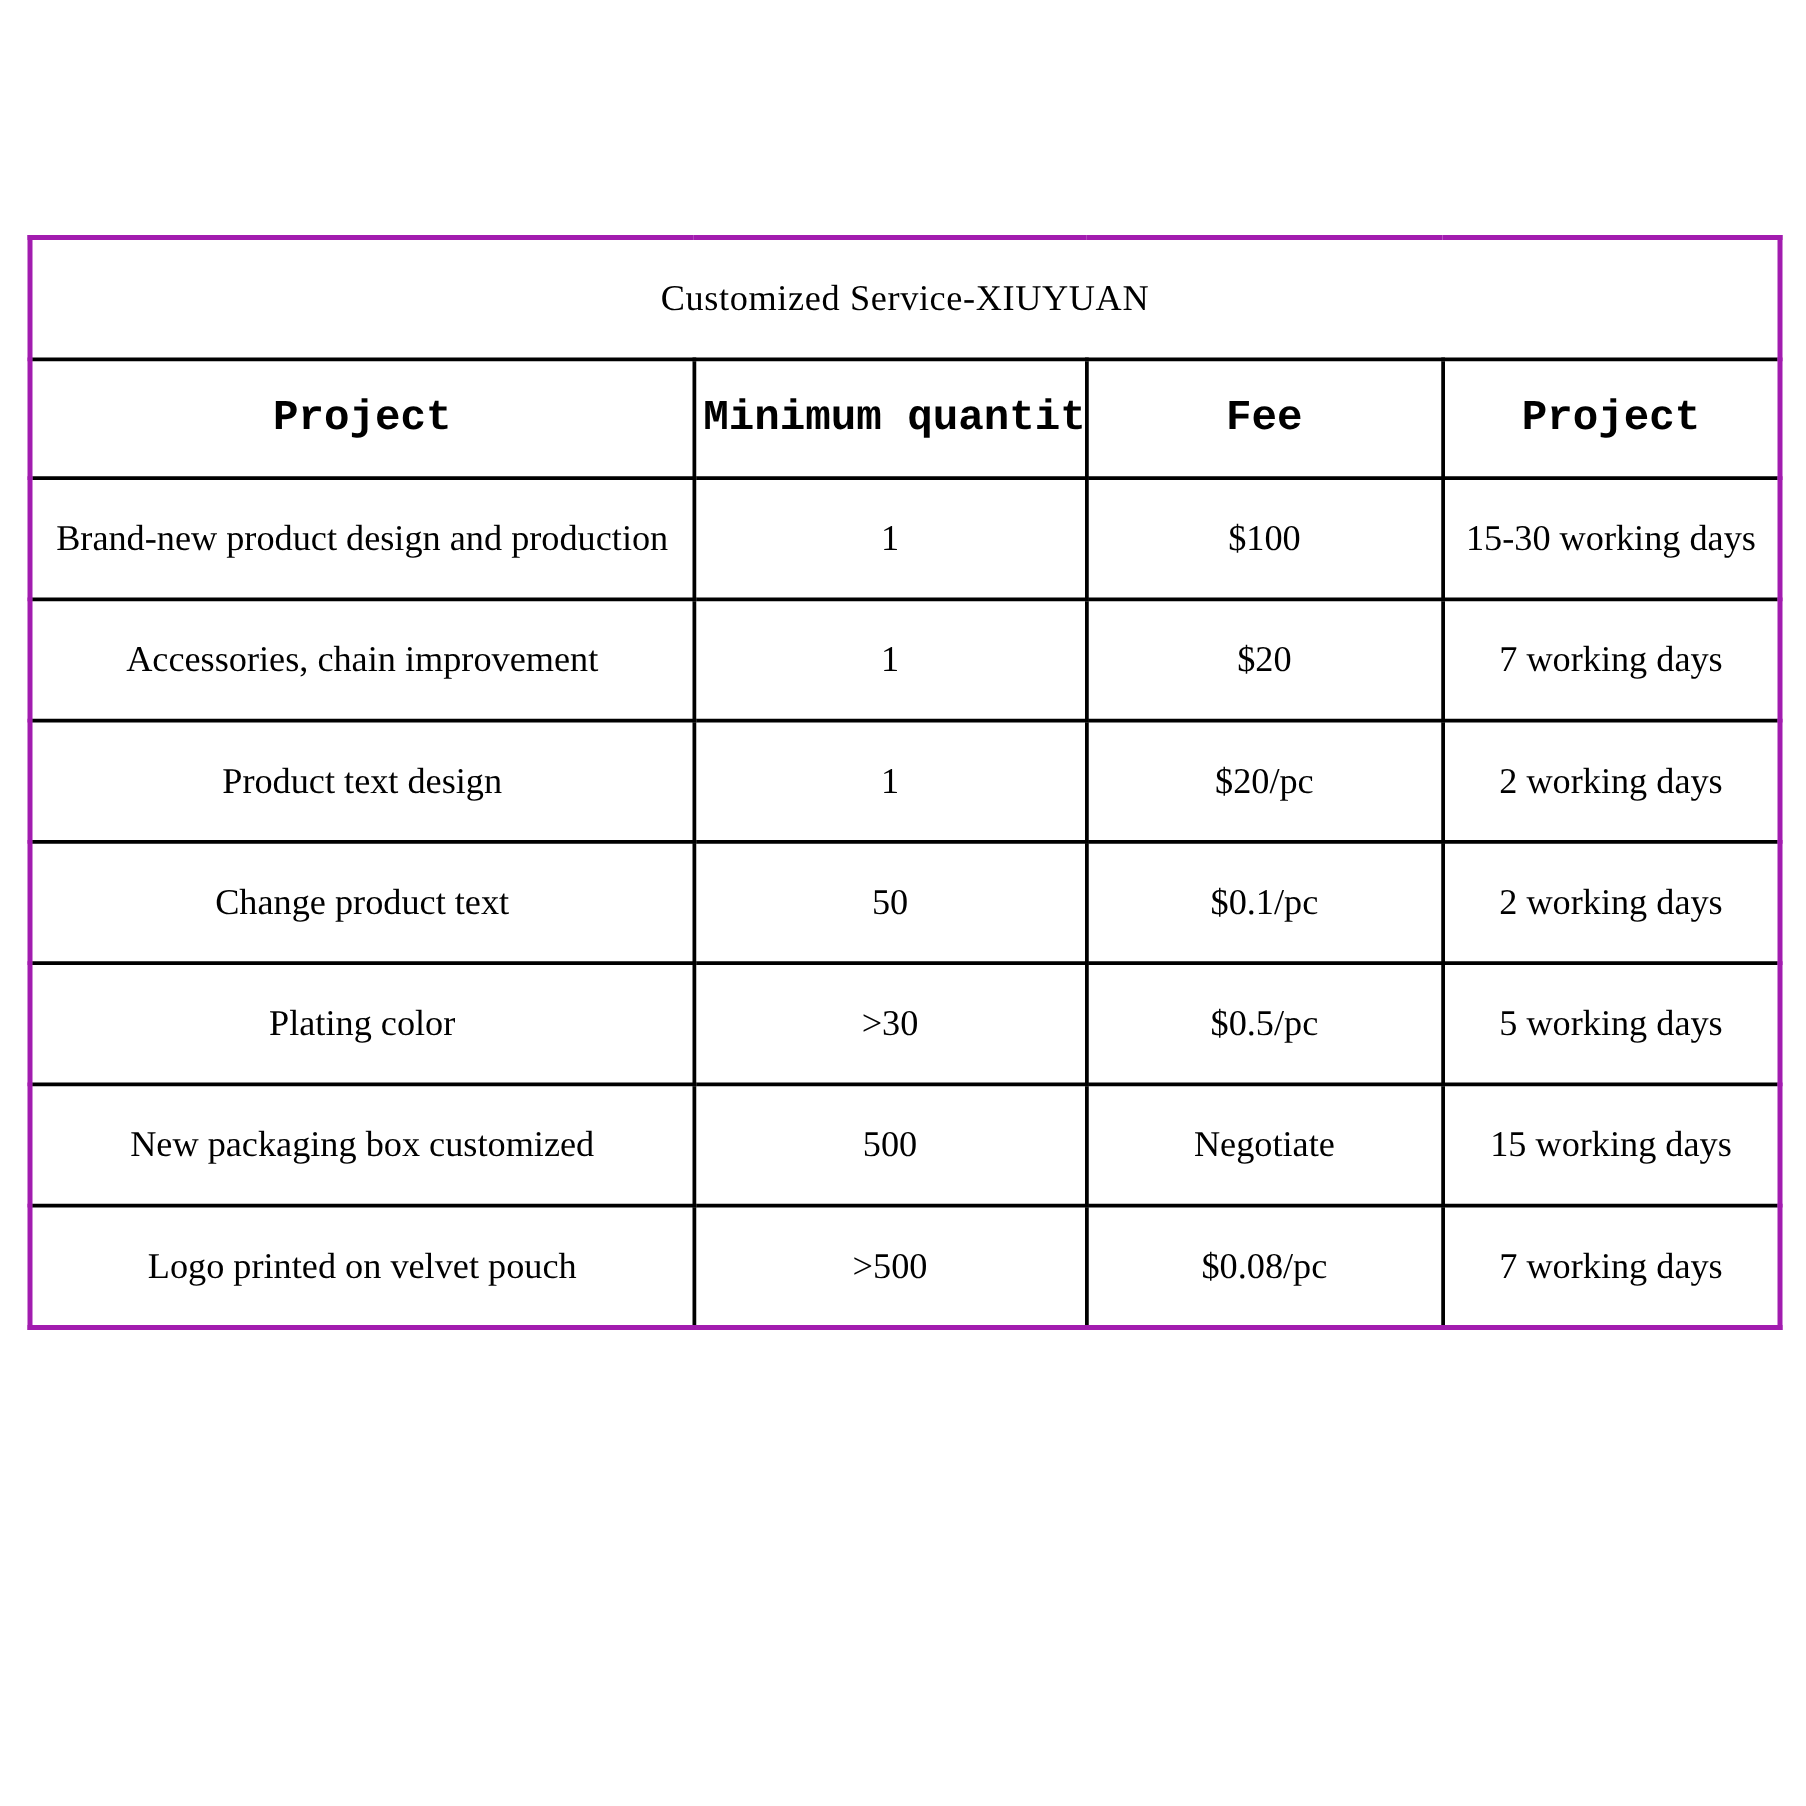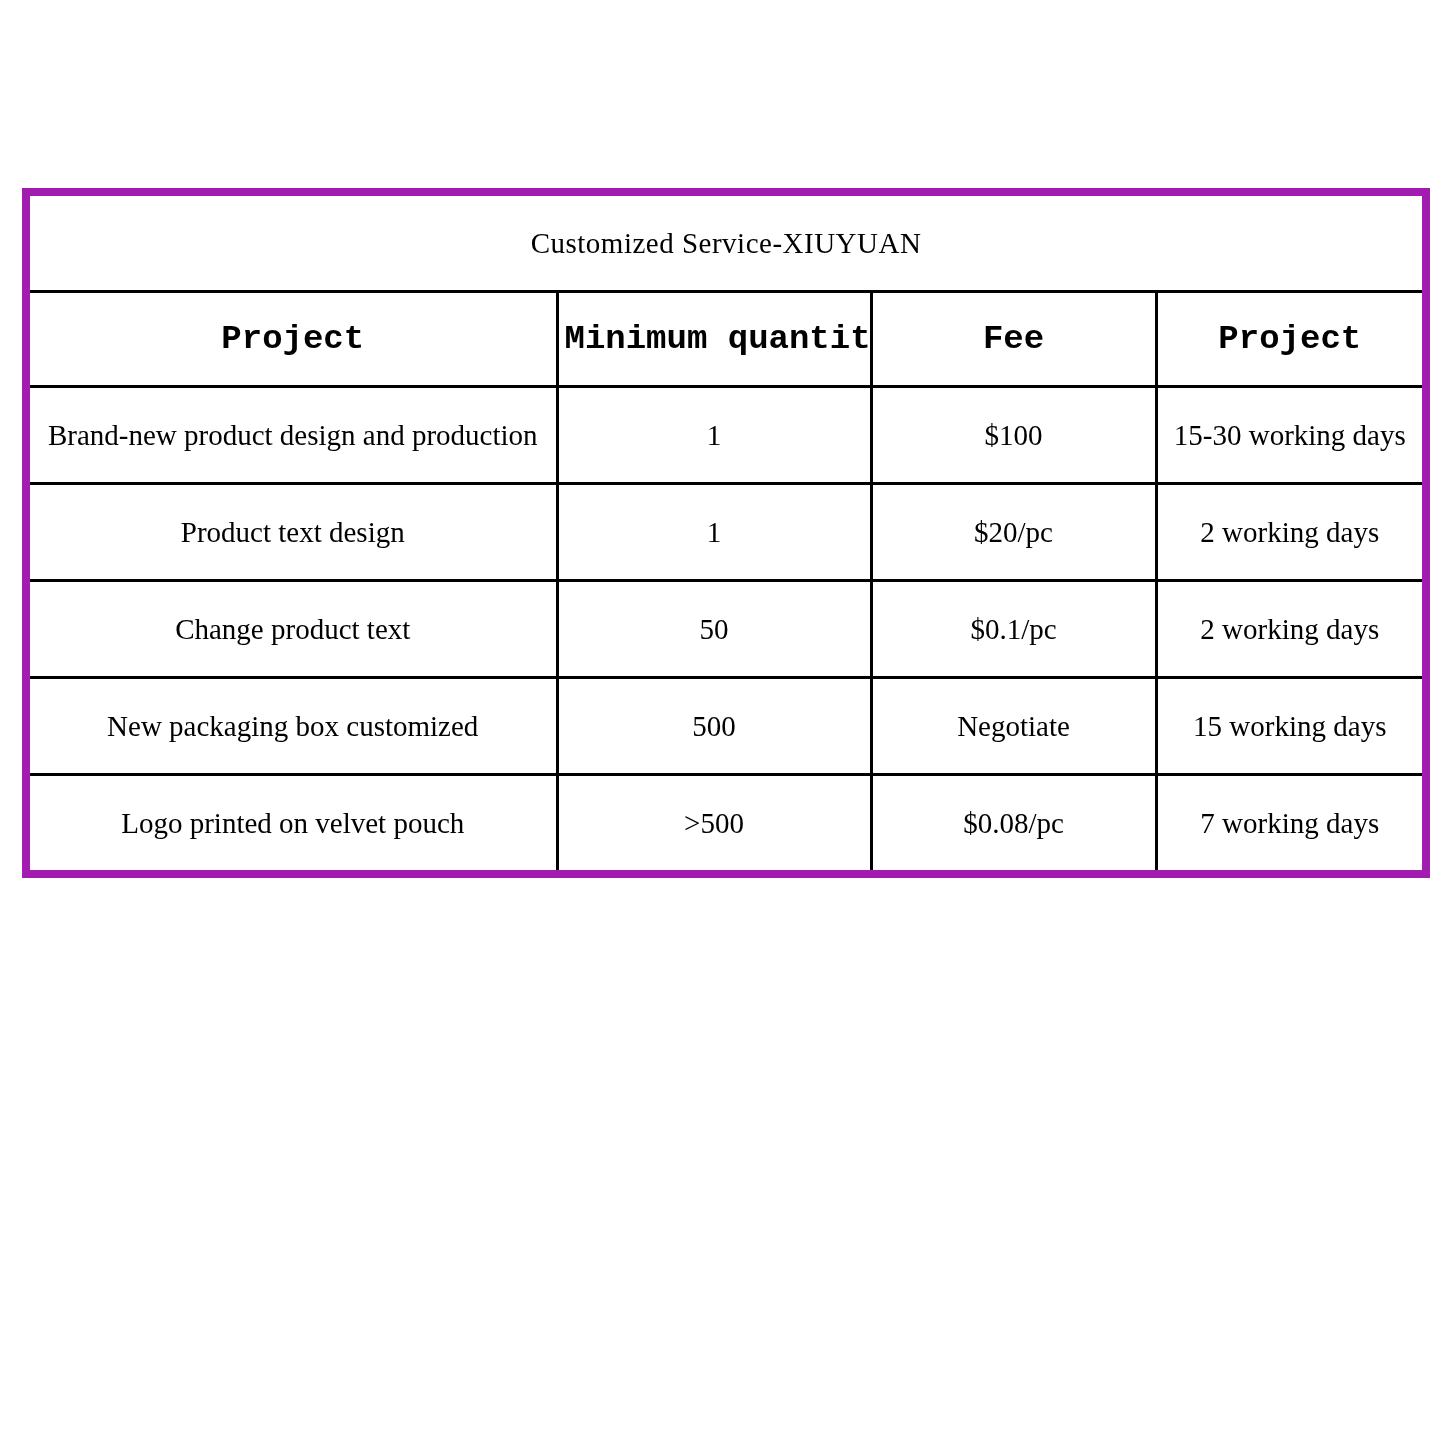--- a/index.html
+++ b/index.html
@@ -16,21 +16,21 @@
     color: #000000;
   }
   table.service-table {
     position: absolute;
     left: 22px;
     top: 188px;
     width: 1400px;
     table-layout: fixed;
     border-collapse: collapse;
     background: #ffffff;
-    border: 8px solid #a21caf;
+    border: 4px solid #a21caf;
   }
   table.service-table th,
   table.service-table td {
     border: 3px solid #000000;
     text-align: center;
     vertical-align: middle;
     padding: 0 6px;
     overflow: hidden;
     white-space: nowrap;
   }
@@ -75,30 +75,42 @@
       </tr>
     </thead>
     <tbody>
         <tr>
           <td>Brand-new product design and production</td>
           <td>1</td>
           <td>$100</td>
           <td>15-30 working days</td>
         </tr>
         <tr>
+          <td>Accessories, chain improvement</td>
+          <td>1</td>
+          <td>$20</td>
+          <td>7 working days</td>
+        </tr>
+        <tr>
           <td>Product text design</td>
           <td>1</td>
           <td>$20/pc</td>
           <td>2 working days</td>
         </tr>
         <tr>
           <td>Change product text</td>
           <td>50</td>
           <td>$0.1/pc</td>
           <td>2 working days</td>
+        </tr>
+        <tr>
+          <td>Plating color</td>
+          <td>&gt;30</td>
+          <td>$0.5/pc</td>
+          <td>5 working days</td>
         </tr>
         <tr>
           <td>New packaging box customized</td>
           <td>500</td>
           <td>Negotiate</td>
           <td>15 working days</td>
         </tr>
         <tr>
           <td>Logo printed on velvet pouch</td>
           <td>&gt;500</td>

